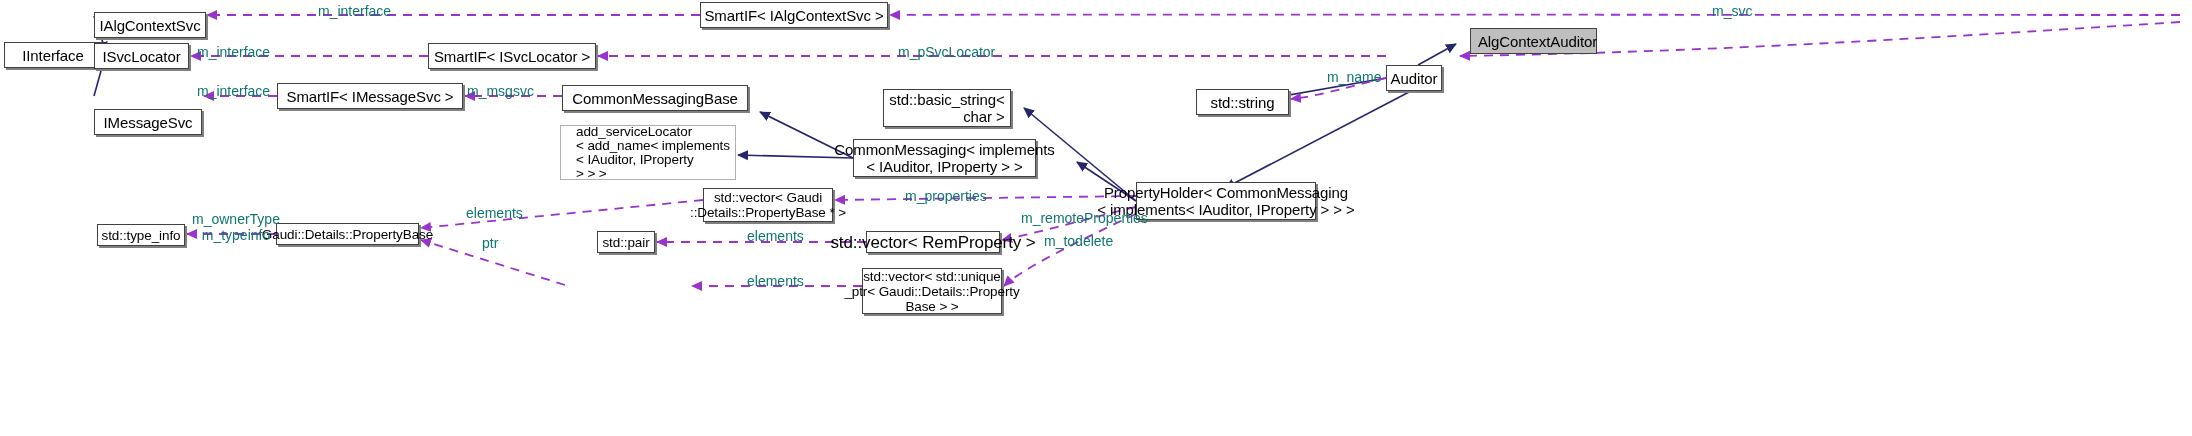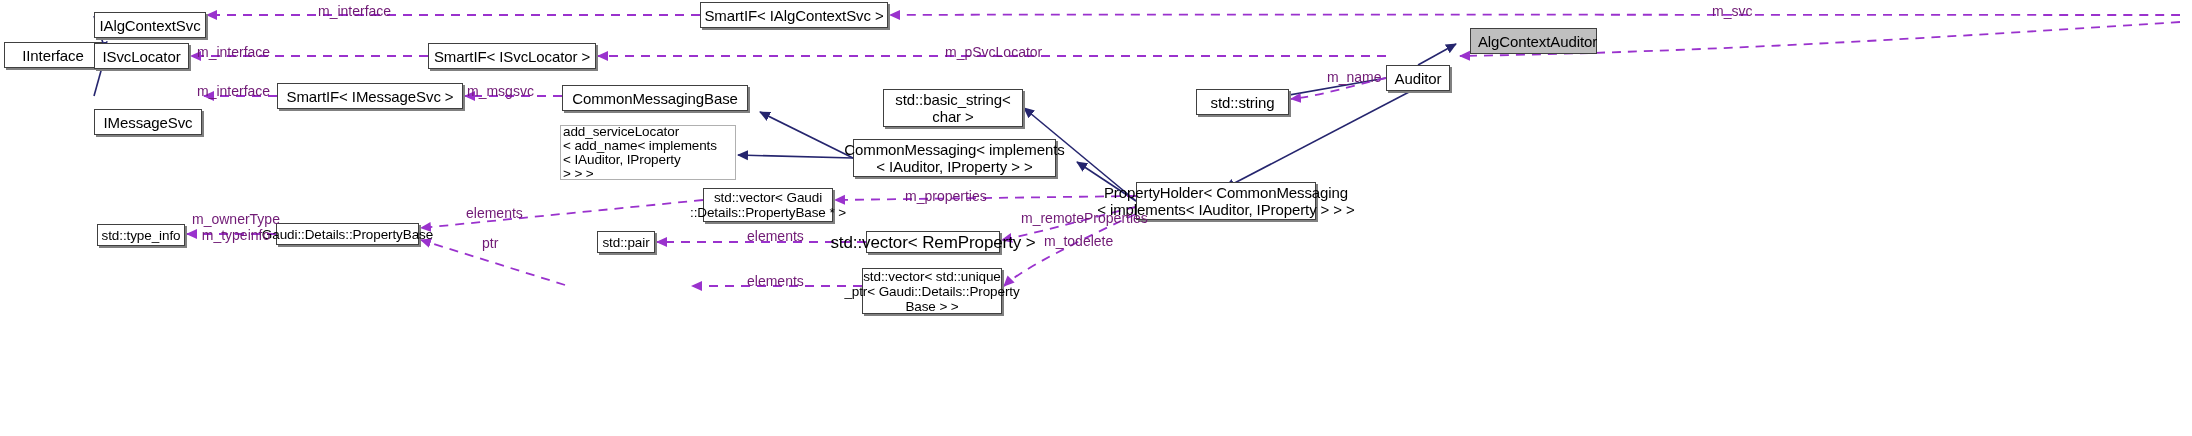--- a/index.html
+++ b/index.html
@@ -44,21 +44,21 @@
     border:1px solid #404040;
     padding-left:8px;
   }
   .node.thin{
     border:1px solid #b0b0b0;
   }
   .edge-label{
     position:absolute;
     font-size:14px;
     line-height:15px;
-    color:#701a75;
+    color:#0f766e;
     background:transparent;
     white-space:pre;
     text-align:center;
     z-index:4;
   }
 </style>
 </head>
 <body>
 
 <div id="diagram">
@@ -107,47 +107,47 @@
   </svg>
 
   <div class="node shadow" style="left:4px;  top:42px;  width:98px;  height:26px;">IInterface</div>
   <div class="node shadow" style="left:94px; top:12px;   width:112px; height:26px;">IAlgContextSvc</div>
   <div class="node shadow" style="left:94px; top:43px;  width:95px;  height:26px;">ISvcLocator</div>
   <div class="node shadow" style="left:94px; top:83px;  width:108px; height:26px;margin-top:26px;">IMessageSvc</div>
   <div class="node shadow" style="left:700px;top:2px;   width:188px; height:26px;">SmartIF&lt; IAlgContextSvc &gt;</div>
   <div class="node shadow" style="left:428px;top:43px;  width:168px; height:26px;">SmartIF&lt; ISvcLocator &gt;</div>
   <div class="node shadow" style="left:277px;top:83px;  width:186px; height:26px;">SmartIF&lt; IMessageSvc &gt;</div>
   <div class="node shadow" style="left:562px;top:85px;  width:186px; height:26px;">CommonMessagingBase</div>
-  <div class="node thin" style="left:560px;top:125px; width:176px; height:55px; font-size:13.5px; line-height:14px; justify-content:flex-start; padding-left:2px; text-align:left;">add_serviceLocator
+  <div class="node thin" style="left:560px;top:125px; width:176px; height:55px; font-size:13.5px; line-height:14px; justify-content:flex-start; padding-left:15px; text-align:left;">add_serviceLocator
 &lt; add_name&lt; implements
 &lt; IAuditor, IProperty
 &gt; &gt; &gt;</div>
-  <div class="node shadow" style="left:883px;top:89px;  width:140px; height:38px;">std::basic_string&lt;
+  <div class="node shadow" style="left:883px;top:89px;  width:128px; height:38px;text-align:right;">std::basic_string&lt;
 char &gt;</div>
-  <div class="node shadow" style="left:853px;top:139px; width:203px; height:38px;">CommonMessaging&lt; implements
+  <div class="node shadow" style="left:853px;top:139px; width:183px; height:38px;">CommonMessaging&lt; implements
 &lt; IAuditor, IProperty &gt; &gt;</div>
   <div class="node shadow" style="left:1196px;top:89px; width:93px;  height:26px;">std::string</div>
-  <div class="node shadow" style="left:1386px;top:65px; width:64px;  height:26px;text-align:center;">Auditor</div>
+  <div class="node shadow" style="left:1386px;top:65px; width:56px;  height:26px;text-align:center;">Auditor</div>
   <div class="node current" style="left:1470px;top:28px; width:127px; height:26px;">AlgContextAuditor</div>
   <div class="node shadow" style="left:1136px;top:182px;width:180px; height:38px;">PropertyHolder&lt; CommonMessaging
 &lt; implements&lt; IAuditor, IProperty &gt; &gt; &gt;</div>
   <div class="node shadow" style="left:97px; top:224px; width:88px;  height:22px; font-size:13.5px;">std::type_info</div>
   <div class="node shadow" style="left:276px;top:223px; width:143px; height:22px; font-size:13.5px;">Gaudi::Details::PropertyBase</div>
   <div class="node shadow" style="left:703px;top:188px; width:130px; height:34px; font-size:13.5px; line-height:15px;">std::vector&lt; Gaudi
 ::Details::PropertyBase * &gt;</div>
   <div class="node shadow" style="left:597px;top:231px; width:58px;  height:22px; font-size:13.5px;">std::pair</div>
   <div class="node shadow" style="left:866px;top:231px; width:134px; height:22px; font-size:17px;">std::vector&lt; RemProperty &gt;</div>
   <div class="node shadow" style="left:862px;top:268px; width:140px; height:46px; font-size:13.5px; line-height:15px;">std::vector&lt; std::unique
 _ptr&lt; Gaudi::Details::Property
 Base &gt; &gt;</div>
 
   <div class="edge-label" style="left:318px; top:4px;">m_interface</div>
   <div class="edge-label" style="left:1712px;top:4px;">m_svc</div>
   <div class="edge-label" style="left:197px; top:45px;">m_interface</div>
-  <div class="edge-label" style="left:898px; top:45px;margin-left:47px;">m_pSvcLocator</div>
+  <div class="edge-label" style="left:898px; top:45px;">m_pSvcLocator</div>
   <div class="edge-label" style="left:197px; top:84px;">m_interface</div>
   <div class="edge-label" style="left:467px; top:84px;">m_msgsvc</div>
   <div class="edge-label" style="left:1327px;top:70px;">m_name</div>
   <div class="edge-label" style="left:905px; top:189px;">m_properties</div>
   <div class="edge-label" style="left:1021px;top:211px;">m_remoteProperties</div>
   <div class="edge-label" style="left:1044px;top:234px;">m_todelete</div>
   <div class="edge-label" style="left:192px; top:211px; line-height:16px;">m_ownerType
 m_typeinfo</div>
   <div class="edge-label" style="left:466px; top:206px;">elements</div>
   <div class="edge-label" style="left:482px; top:236px;">ptr</div>

